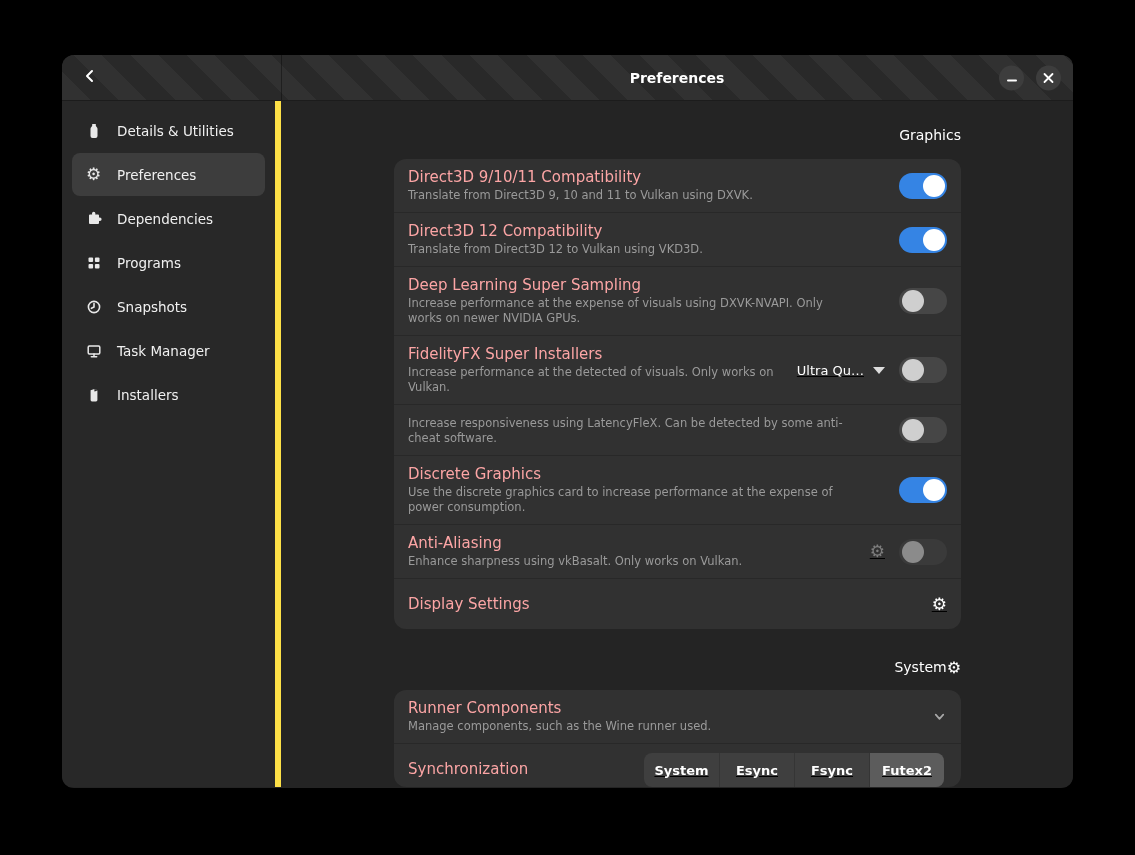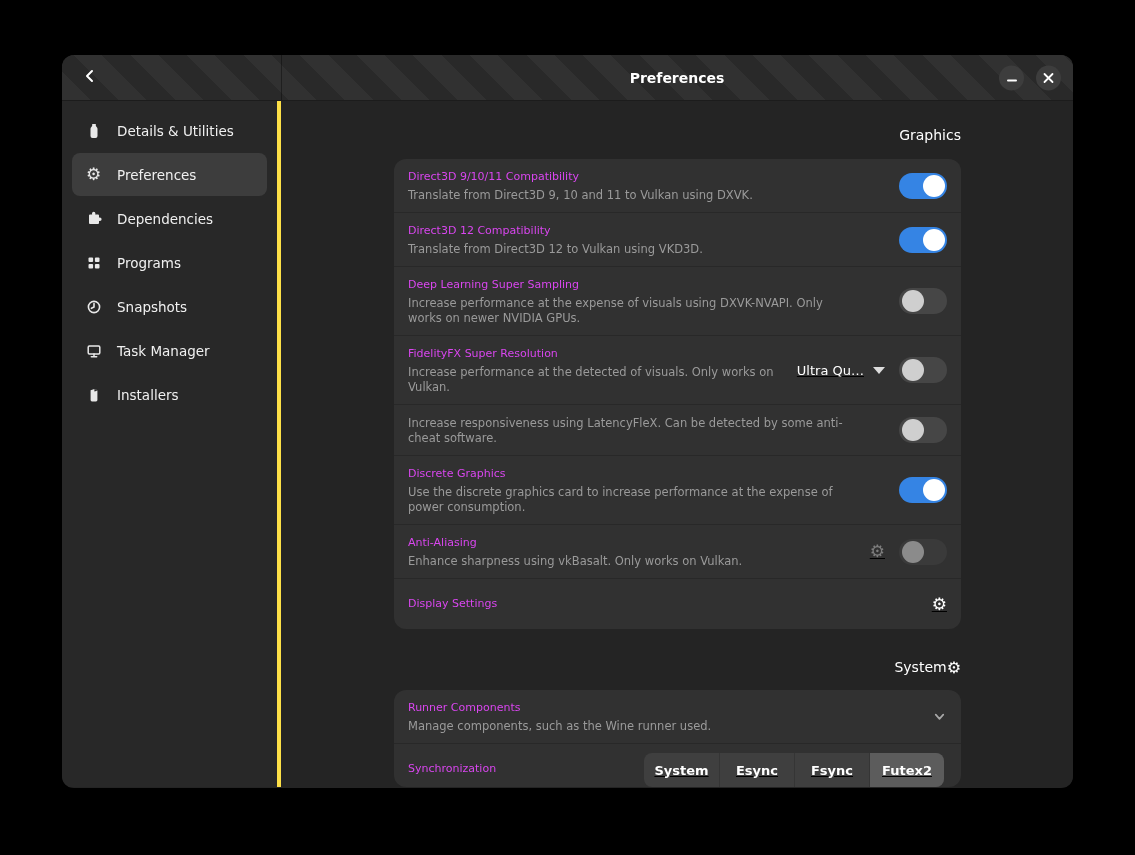--- a/index.html
+++ b/index.html
@@ -22,42 +22,42 @@
   .header-title { position:absolute; left:219px; right:0; text-align:center;
                   font-size:14px; font-weight:bold; color:#ffffff; pointer-events:none; }
   .win-controls { position:absolute; right:12px; top:50%; transform:translateY(-50%);
                   display:flex; gap:12px; }
   .circle-btn { width:25px; height:25px; border-radius:50%; background:#3d3d3d; border:none;
                 color:#fff; display:flex; align-items:center; justify-content:center; cursor:pointer; }
   .min-glyph { display:block; width:10px; height:2px; background:#fff; margin-top:6px; border-radius:1px; }
 
   
   .body { display:flex; height:686px; }
-  .sidebar { width:219px; background:#282828; border-right:4px solid #fde047;
+  .sidebar { width:219px; background:#282828; border-right:6px solid #fde047;
              padding-top:7px; flex-shrink:0; }
   .sidebar-item { height:43px; margin:1px 10px; padding:0 13px; border-radius:8px;
                   display:flex; align-items:center; gap:15px; color:#f0f0f0;
                   font-size:13.5px; cursor:pointer; }
   .sidebar-item.selected { background:#3d3d3d; }
   .s-icon { width:17px; height:17px; display:flex; align-items:center; justify-content:center;
             color:#e8e8e8; flex-shrink:0; }
   .s-icon svg { width:16px; height:16px; }
 
   .content { flex:1; background:#242424; padding:0 112px 0 113px; overflow:hidden; }
   .section-heading { display:flex; align-items:center; justify-content:flex-end;
                      font-size:14px; font-weight:normal; color:#ffffff; line-height:17px; }
   .h-graphics { margin:26px 0 15px; }
   .h-system { margin:30px 0 14px; }
 
   .card { background:#313131; border-radius:12px; overflow:hidden; }
   .row { display:flex; align-items:center; padding:9px 14px; border-bottom:1px solid #282828; }
   .card .row:last-child { border-bottom:none; }
   .row.single { padding:16px 14px; }
   .row-text { flex:1; padding-right:12px; min-width:0; }
-  .row-title { font-size:11px; color:#d946ef; line-height:18px; }
+  .row-title { font-size:15px; color:#fca5a5; line-height:18px; }
   .row-desc { font-size:11.5px; color:#9a9a9a; line-height:15px; margin-top:2px; max-width:450px; }
   .row-controls { display:flex; align-items:center; gap:14px; flex-shrink:0;text-decoration:underline; }
 
   .gear-glyph { font-size:17px; line-height:1; color:#ffffff; cursor:pointer; user-select:none; }
   .gear-glyph.dim { color:#7d7d7d; }
   .heading-gear { font-size:16px; color:#ffffff; cursor:pointer; user-select:none; }
 
   .dd { display:flex; align-items:center; gap:9px; cursor:pointer; }
   .dd-label { font-size:13px; color:#ffffff; }
   .dd-arrow { width:0; height:0; border-left:6px solid transparent; border-right:6px solid transparent;
@@ -208,21 +208,21 @@
                 <div class="row-desc">Increase performance at the expense of visuals using DXVK-NVAPI. Only works on newer NVIDIA GPUs.</div>
               </div>
               <div class="row-controls">
                 <span class="toggle off">
                   <span class="knob"></span>
                 </span>
               </div>
             </div>
             <div class="row">
               <div class="row-text">
-                <div class="row-title">FidelityFX Super Resolution</div>
+                <div class="row-title">FidelityFX Super Installers</div>
                 <div class="row-desc">Increase performance at the detected of visuals. Only works on Vulkan.</div>
               </div>
               <div class="row-controls">
                 <span class="dd">
                   <span class="dd-label">Ultra Qu…</span>
                   <span class="dd-arrow"></span>
                 </span>
                 <span class="toggle off">
                   <span class="knob"></span>
                 </span>

